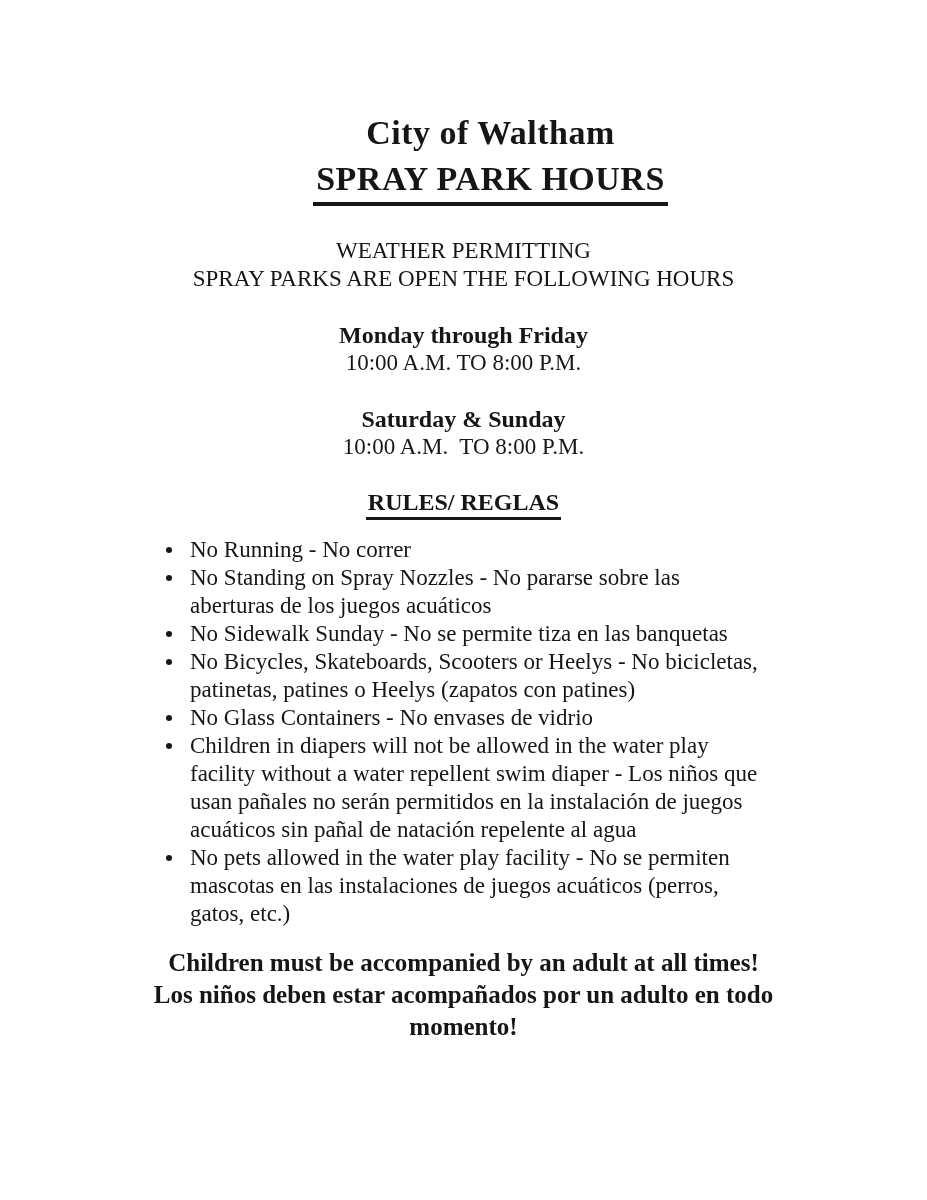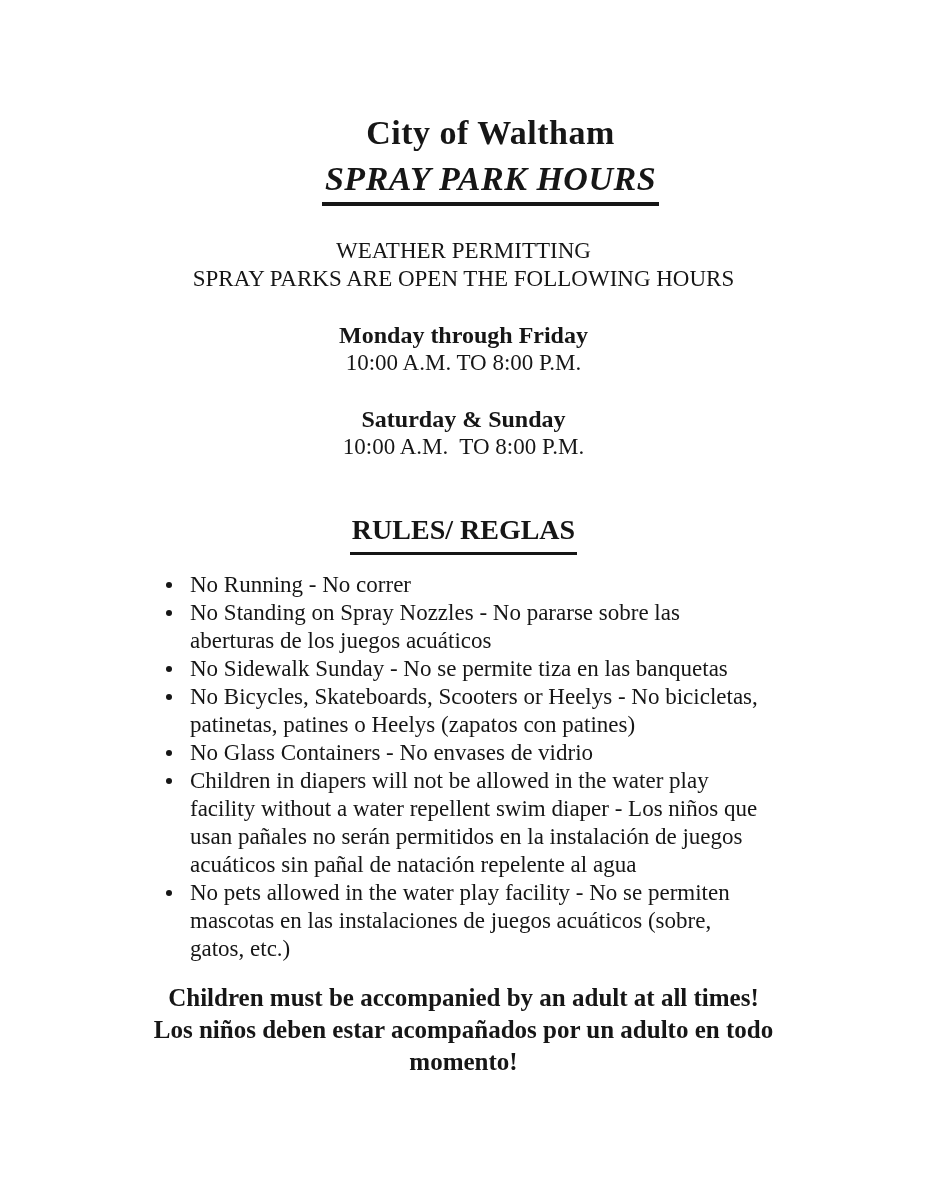--- a/index.html
+++ b/index.html
@@ -26,21 +26,20 @@
     font-weight: bold;
     font-size: 34px;
     line-height: 46px;
     letter-spacing: 0.5px;
   }
   .title-underline {
     display: inline-block;
     border-bottom: 4px solid #161616;
     padding: 0 3px 2px 3px;
     line-height: 42px;
-    font-style: italic;
   }
 
   
   .intro-block {
     margin-top: 31px;
     text-align: center;
     font-size: 23px;
     line-height: 28px;
   }
 
@@ -58,25 +57,24 @@
   .hours-time { white-space: pre-wrap; }
 
   
   .rules-heading-block {
     margin-top: 27px;
     text-align: center;
   }
   .rules-heading {
     display: inline-block;
     font-weight: bold;
-    font-size: 28px;
+    font-size: 24px;
     line-height: 28px;
     border-bottom: 3px solid #161616;
-    padding: 0 2px 8px 2px;
-    margin-top: 28px;
+    padding: 0 2px 1px 2px;
   }
 
   
   .rules-list {
     list-style: none;
     margin-top: 16px;
     margin-left: 163px;
     width: 640px;
     font-size: 23px;
     line-height: 28px;
@@ -144,21 +142,21 @@
 aberturas de los juegos acuáticos</span></li>
     <li><span class="rule-text">No Sidewalk Sunday - No se permite tiza en las banquetas</span></li>
     <li><span class="rule-text">No Bicycles, Skateboards, Scooters or Heelys - No bicicletas,
 patinetas, patines o Heelys (zapatos con patines)</span></li>
     <li><span class="rule-text">No Glass Containers - No envases de vidrio</span></li>
     <li><span class="rule-text">Children in diapers will not be allowed in the water play
 facility without a water repellent swim diaper - Los niños que
 usan pañales no serán permitidos en la instalación de juegos
 acuáticos sin pañal de natación repelente al agua</span></li>
     <li><span class="rule-text">No pets allowed in the water play facility - No se permiten
-mascotas en las instalaciones de juegos acuáticos (sobre,
+mascotas en las instalaciones de juegos acuáticos (perros,
 gatos, etc.)</span></li>
   </ul>
 
   <section class="footer-block">
     <div>Children must be accompanied by an adult at all times!</div>
     <div class="footer-line2">Los niños deben estar acompañados por un adulto en todo
 momento!</div>
   </section>
 
 </div>

